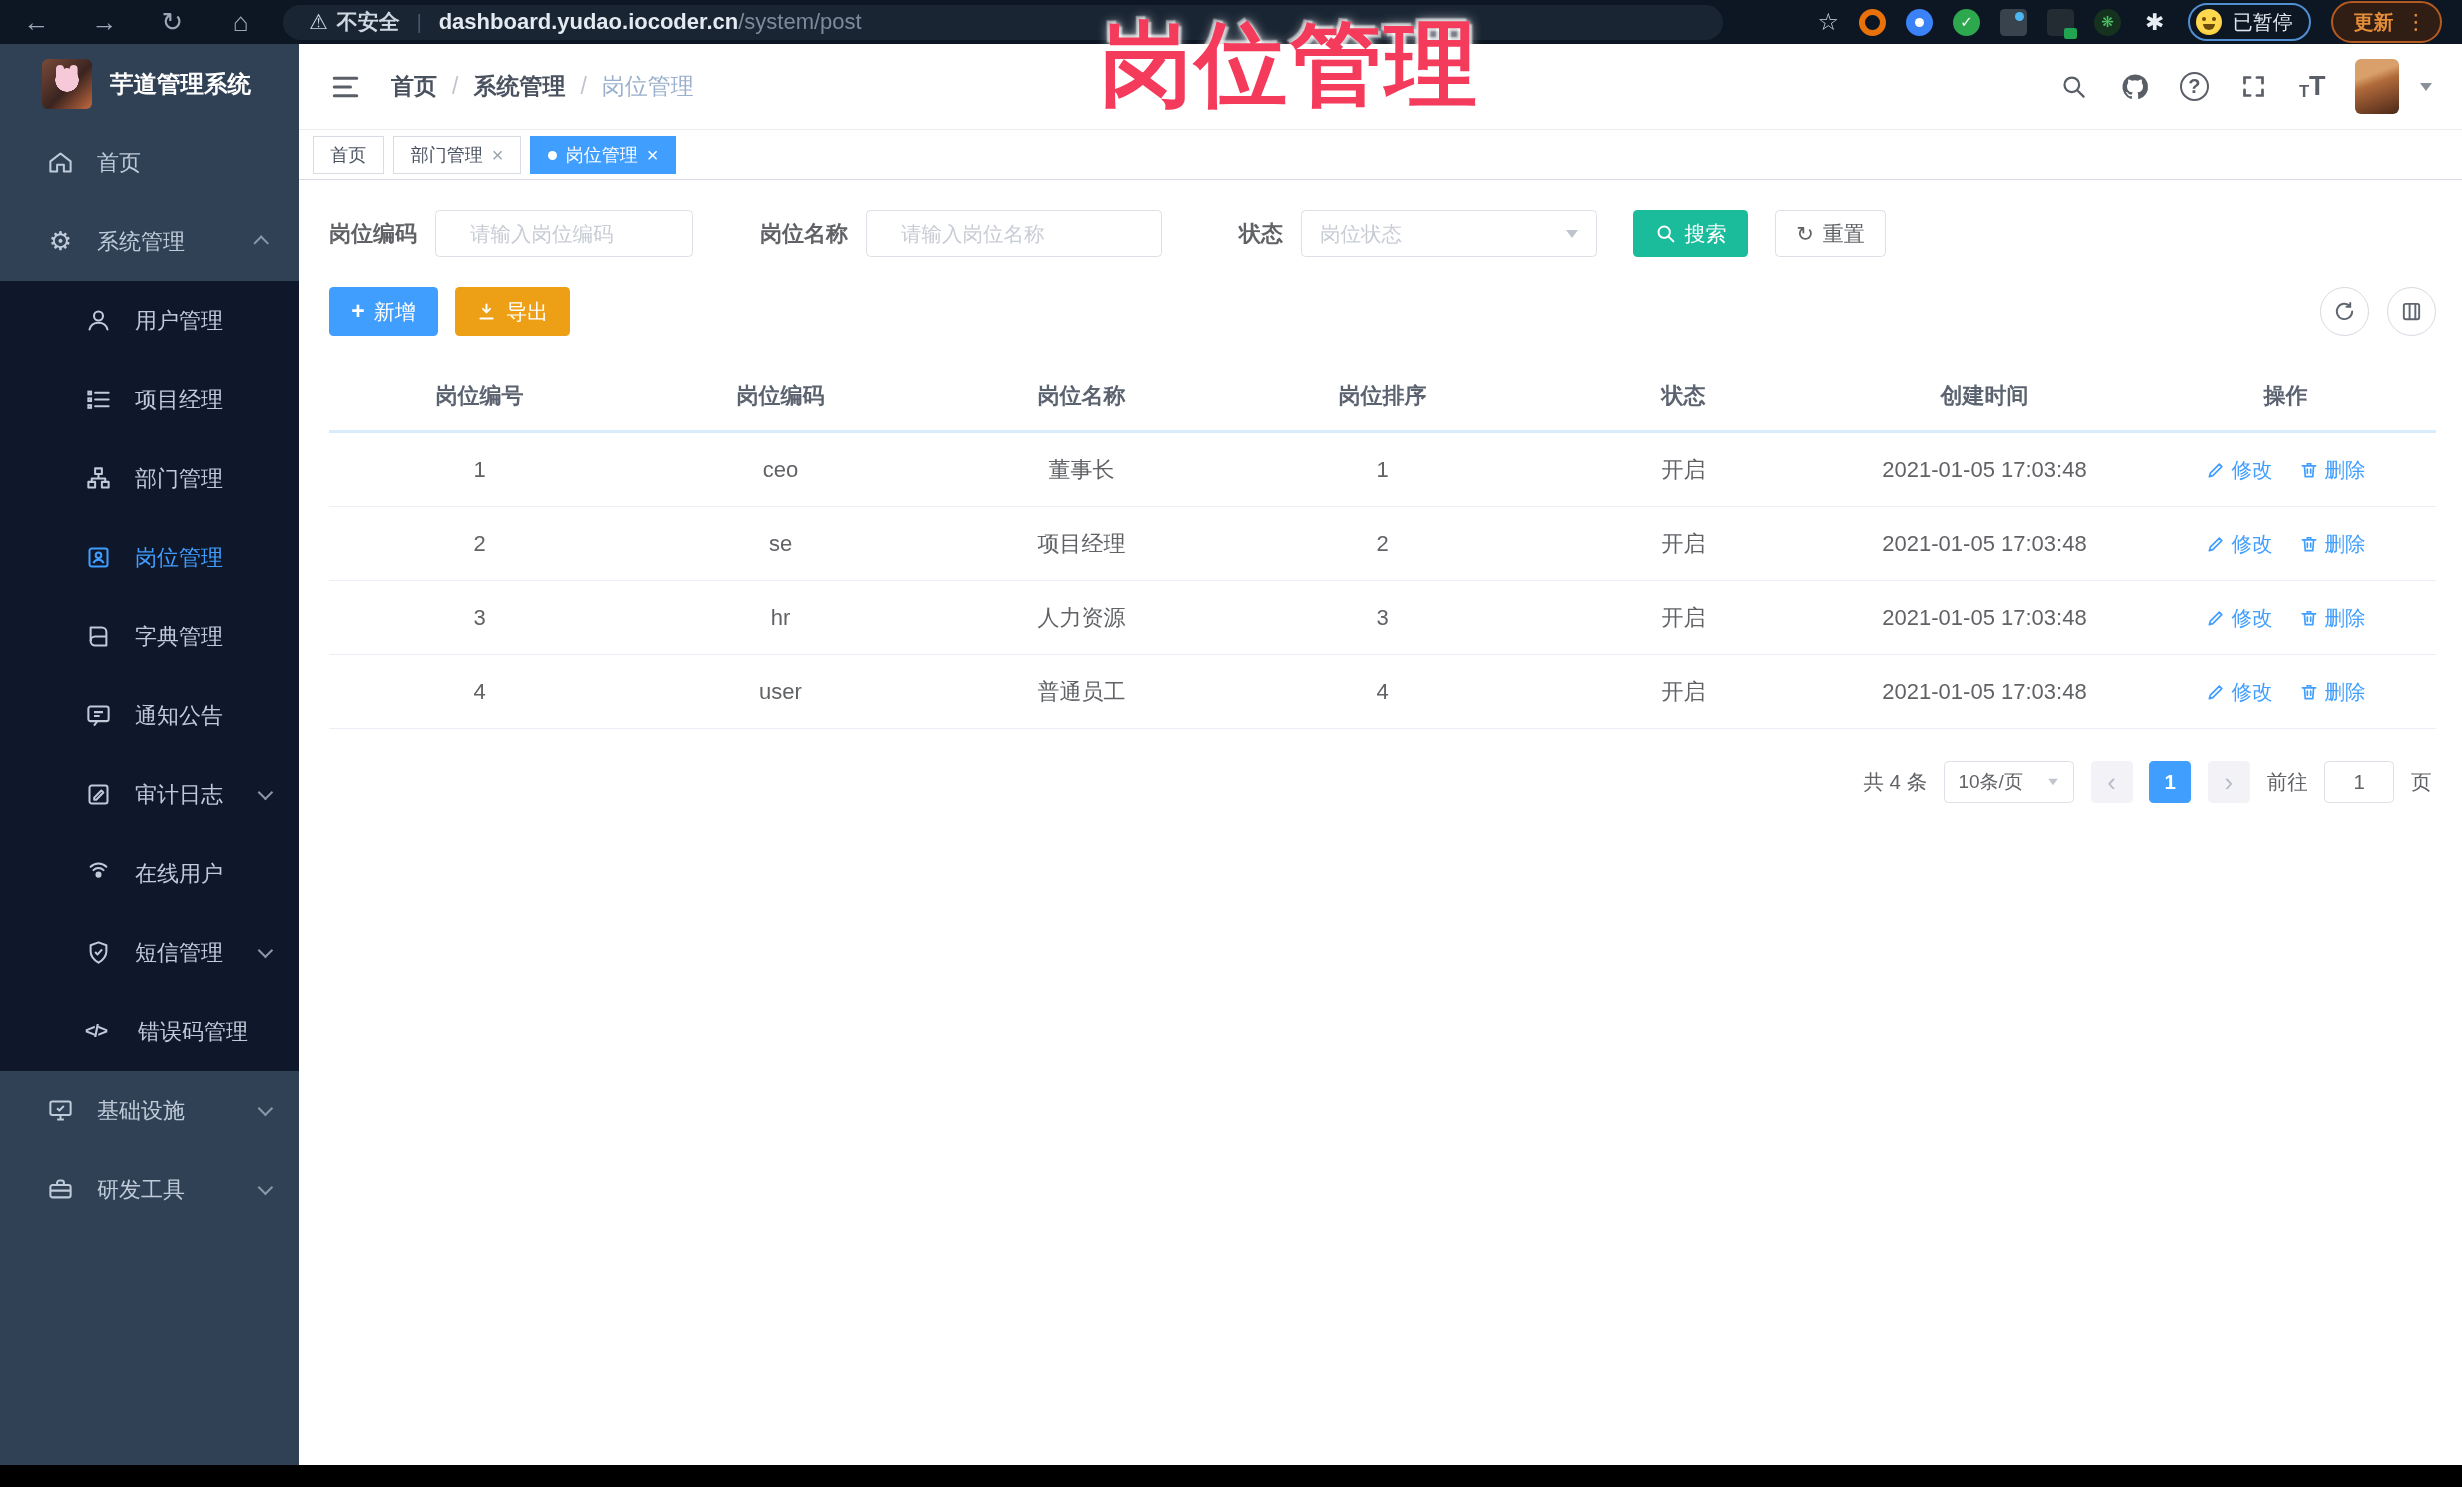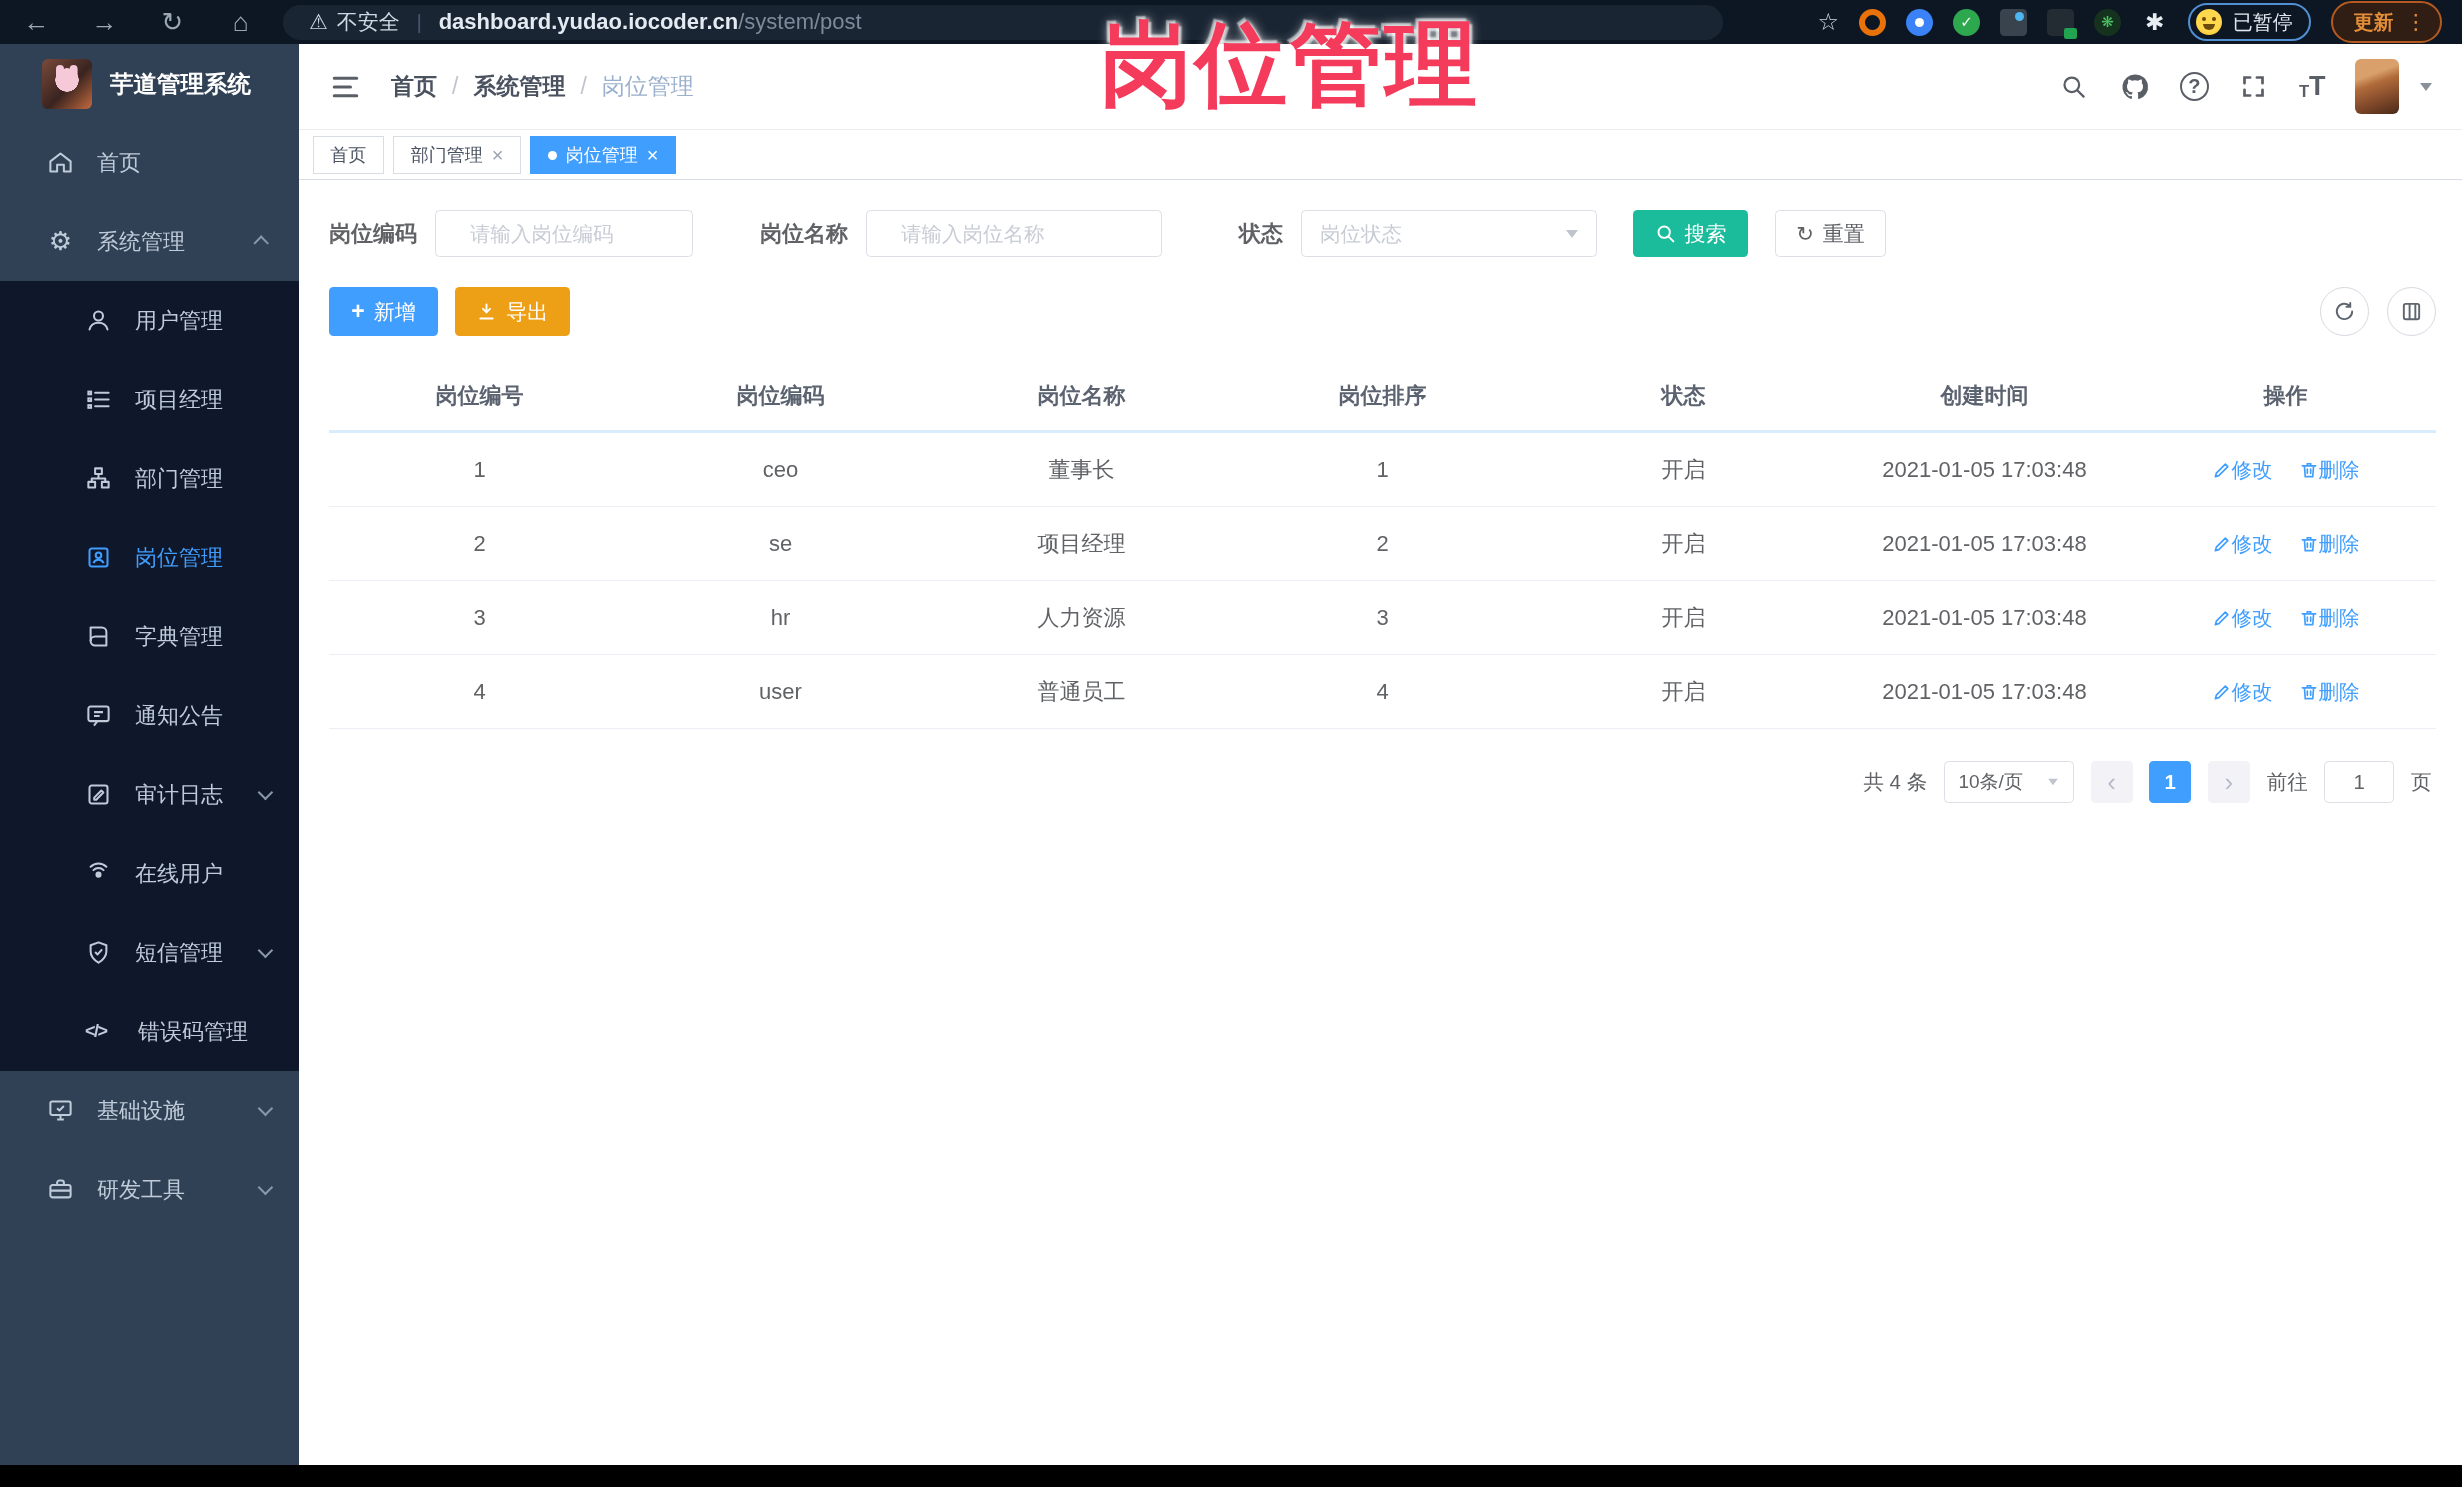--- a/index.html
+++ b/index.html
@@ -6,21 +6,21 @@
   html,body { width:2462px; background:#000; }
   body { font-family:"Liberation Sans","DejaVu Sans",sans-serif; }
   .screen { position:relative; width:2462px; height:1488px; overflow:hidden; background:#fff; }
 
   
   .browser-bar { position:relative; height:44px; background:#0d1724; display:flex; align-items:center; padding:0 20px; color:#9aa7b6; }
   .bnav { display:flex; align-items:center; gap:35px; font-size:26px; }
   .bnav .bico { width:33px; text-align:center; cursor:pointer; }
   .url-pill { display:flex; align-items:center; margin-left:26px; background:#1a2533; border-radius:22px; height:35px; padding:0 26px; min-width:1440px; }
   .warn { font-size:21px; color:#cfd8e2; margin-right:9px; }
-  .sec-label { font-size:21px; color:#cfd8e2; font-weight:normal; }
+  .sec-label { font-size:21px; color:#cfd8e2; font-weight:bold; }
   .url-div { color:#45566b; margin:0 16.7px; font-size:21px; }
   .url-host { color:#e4eaf1; font-size:22px; font-weight:bold; }
   .url-path { color:#7d8a99; font-size:22px; }
   .bright { margin-left:auto; display:flex; align-items:center; gap:20px; }
   .star { font-size:24px; color:#cfd6e0; }
   .ext { width:27px; height:27px; border-radius:50%; display:flex; align-items:center; justify-content:center; font-size:15px; }
   .ext-ring { border:6.8px solid #e8710a; background:transparent; }
   .ext-pin { background:#3b82f6; }
   .ext-pin i { width:9px; height:9px; background:#fff; border-radius:50%; }
   .ext-check { background:#2ea84f; color:#fff; font-weight:bold; }
@@ -112,21 +112,21 @@
   .tool-circles { margin-left:auto; display:flex; gap:18px; }
   .circle-btn { width:49px; height:49px; border-radius:50%; border:0.8px solid #d5d9e0; display:flex; align-items:center; justify-content:center; color:#5f6670; background:#fff; cursor:pointer; }
   .circle-btn .svgi { width:23px; height:23px; }
 
   
   .table { margin-top:26px; width:100%; }
   .t-header, .t-row { display:grid; grid-template-columns:repeat(7,1fr); align-items:center; text-align:center; }
   .t-header { height:71px; font-weight:bold; color:#5c6370; font-size:22px; border-bottom:3.8px solid #d9ecfb; }
   .t-row { height:74px; font-size:22px; color:#606266; border-bottom:0.8px solid #ebeef5; }
   .cell-actions { display:flex; justify-content:center; gap:26px; }
-  .link { display:inline-flex; align-items:center; color:#409eff; font-size:20.5px; cursor:pointer; }
+  .link { display:inline-flex; align-items:center; gap:6px; color:#409eff; font-size:20.5px; cursor:pointer; }
   .link .svgi { width:20px; height:20px; }
 
   
   .pagination { display:flex; align-items:center; justify-content:flex-end; gap:16.7px; margin-top:32px; font-size:20.5px; color:#606266; padding-right:4.5px; }
   .pg-size { width:130px; height:42px; border:0.8px solid #dcdfe6; border-radius:4.5px; display:flex; align-items:center; padding:0 13.6px; font-size:19px; color:#606266; cursor:pointer; }
   .pg-size .caret { margin-left:auto; border-top-color:#c0c4cc; transform:scale(.8); }
   .pg-btn { width:42px; height:42px; border-radius:4.5px; background:#f3f3f7; color:#b4bccc; display:flex; align-items:center; justify-content:center; font-size:26px; cursor:pointer; }
   .pg-page { width:42px; height:42px; border-radius:4.5px; background:#409eff; color:#fff; display:flex; align-items:center; justify-content:center; font-size:20.5px; font-weight:bold; cursor:pointer; }
   .pg-goto-input { width:70px; height:42px; border:0.8px solid #dcdfe6; border-radius:4.5px; text-align:center; font-size:20.5px; color:#606266; outline:none; font-family:inherit; }
 

